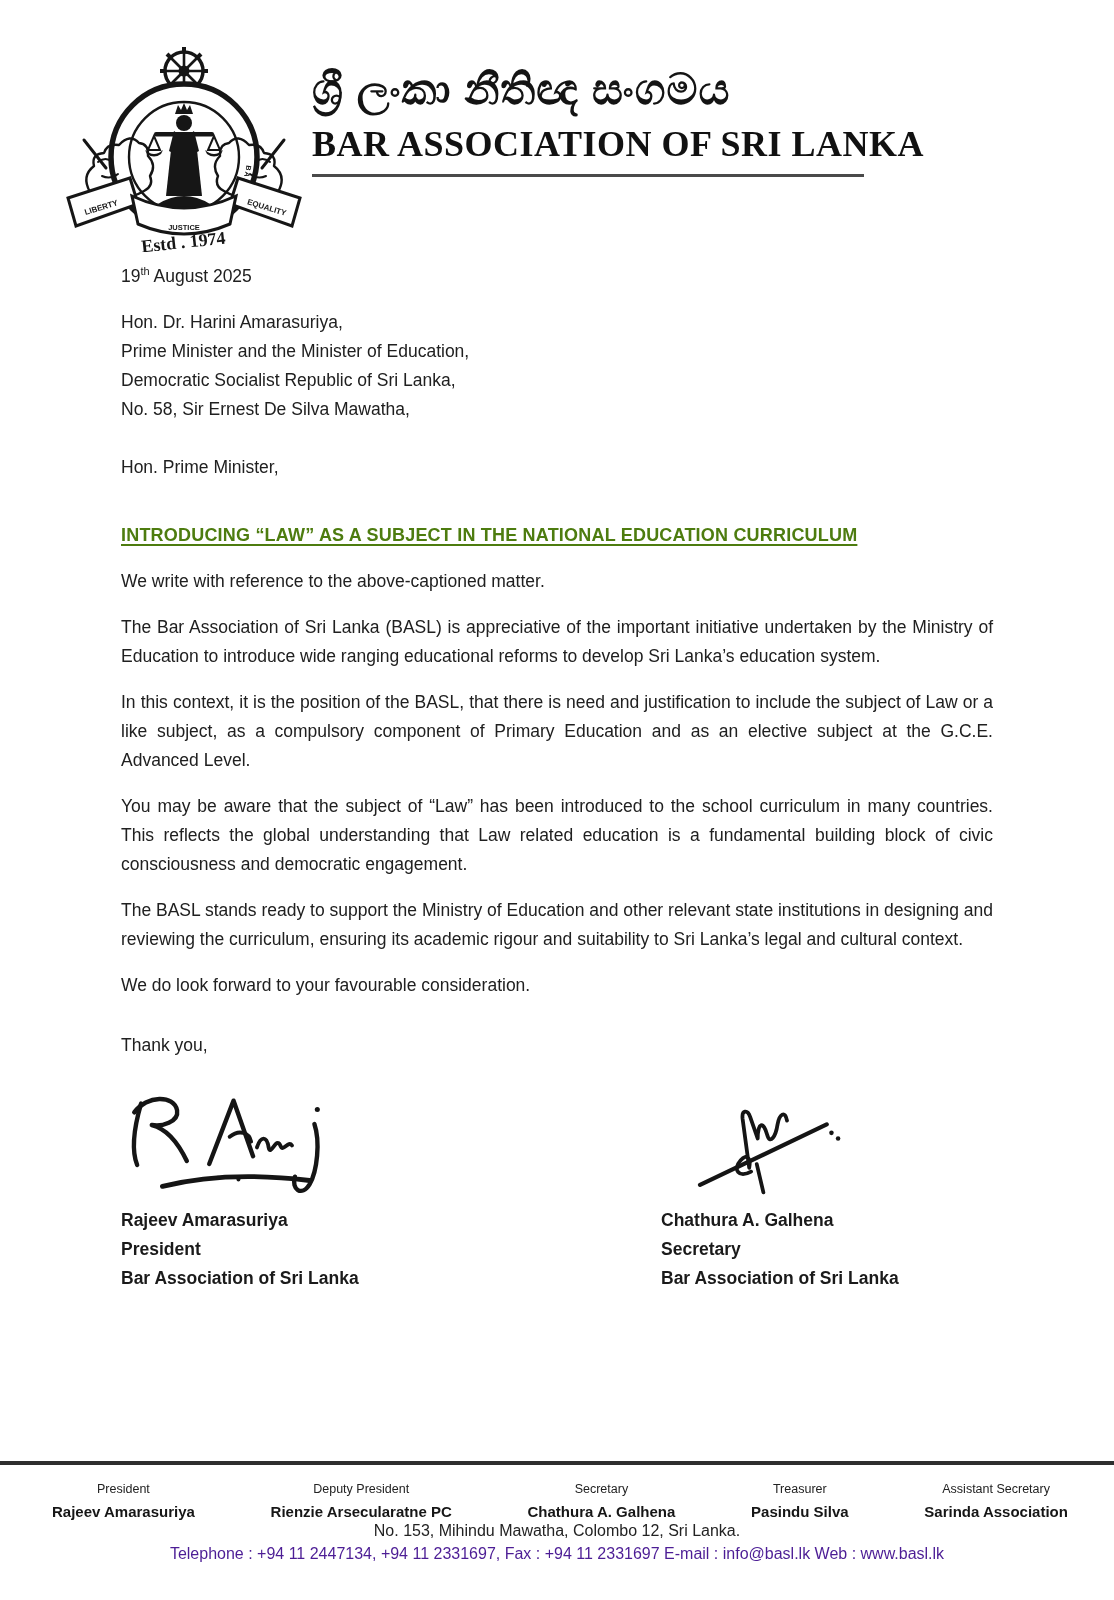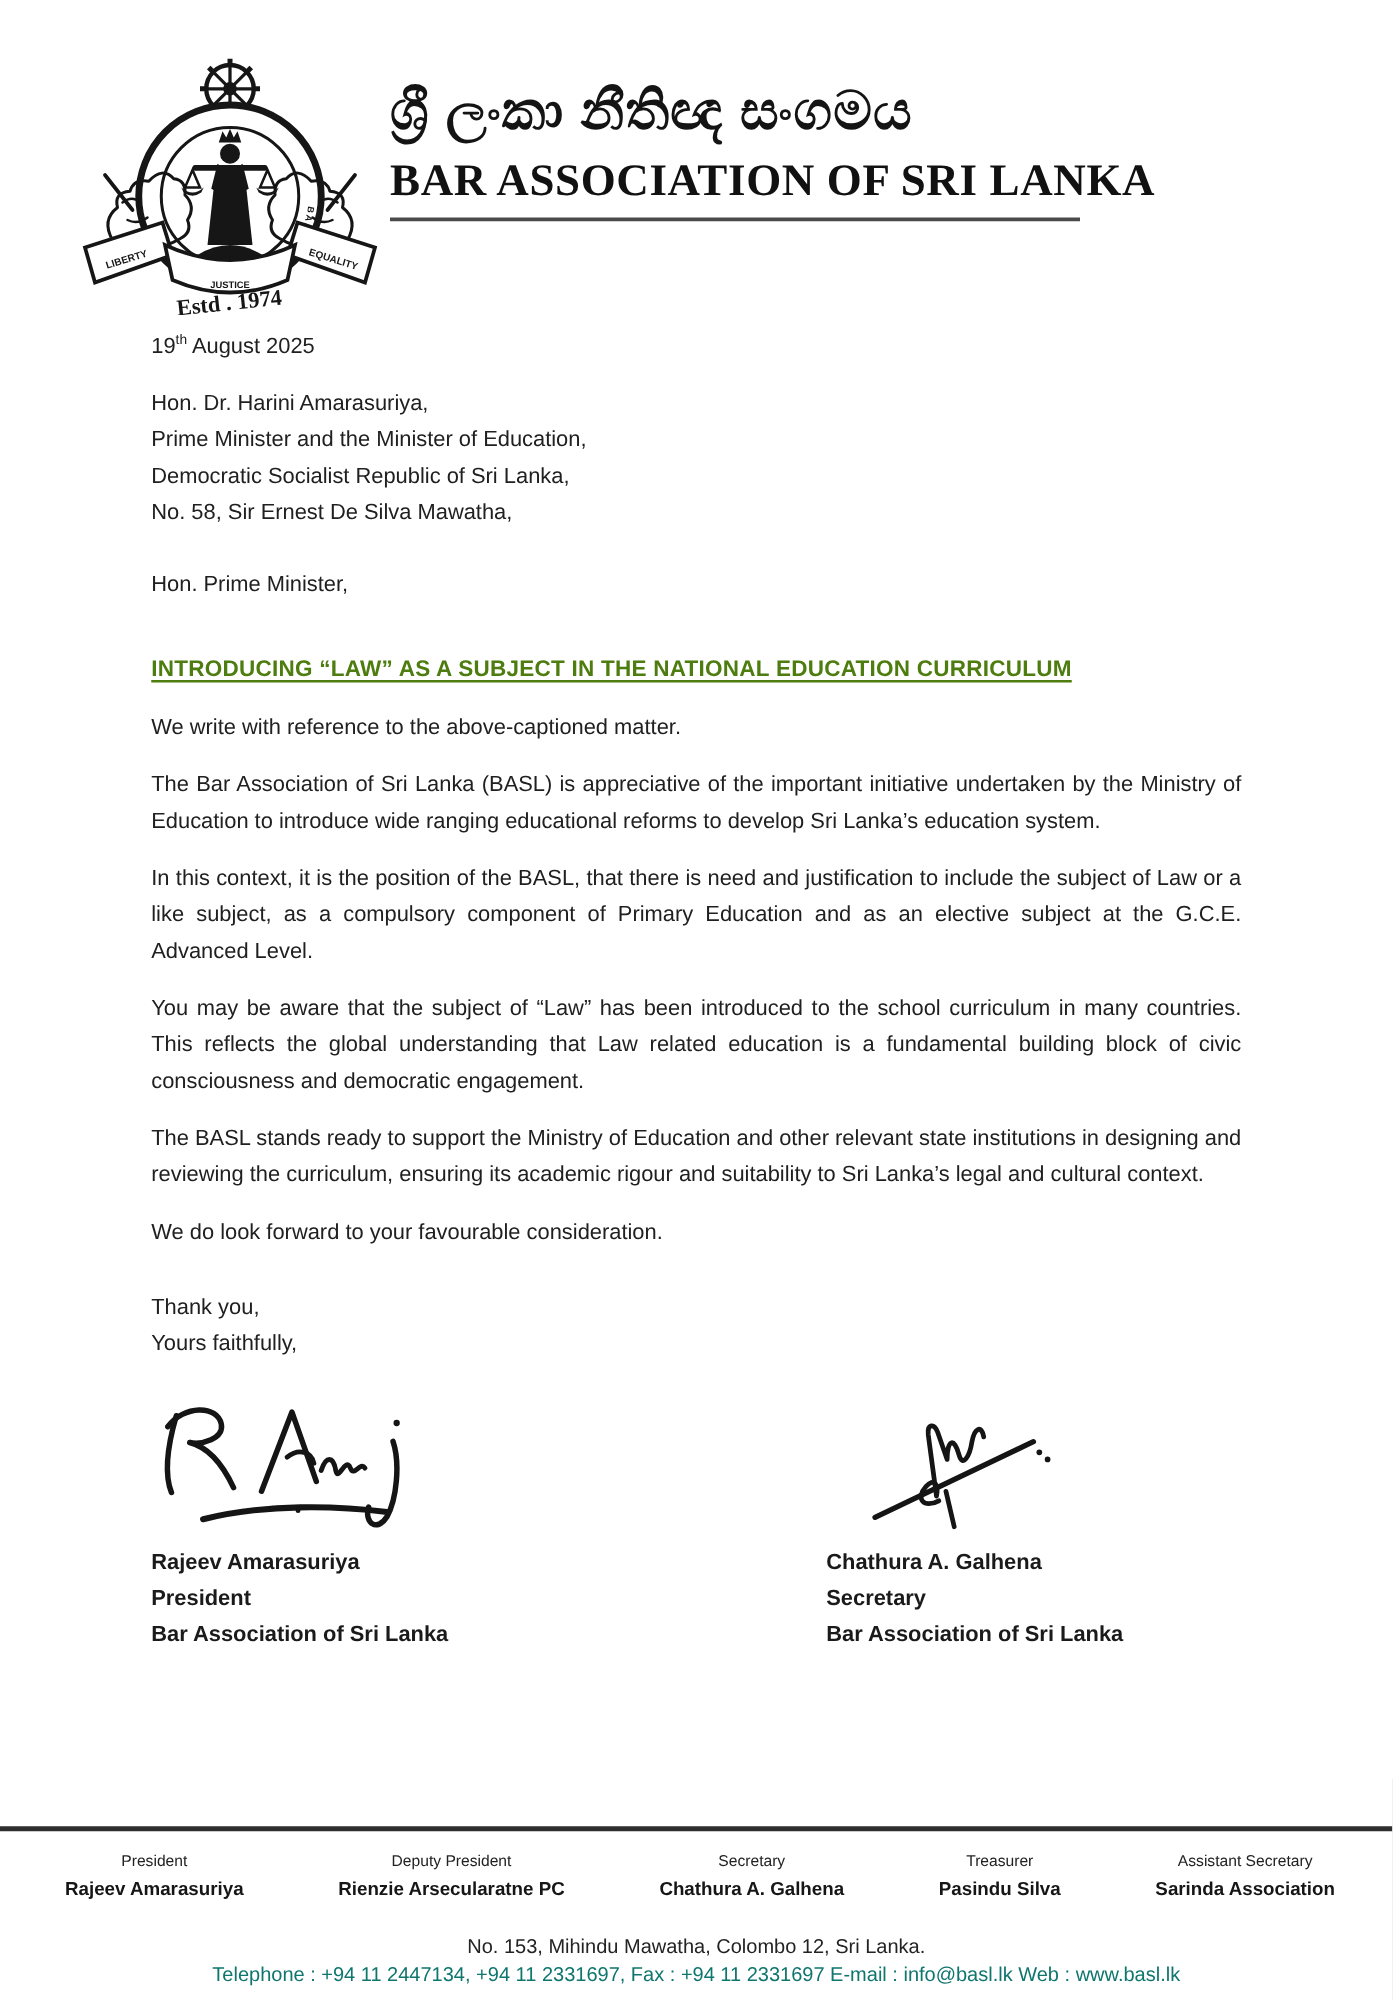--- a/index.html
+++ b/index.html
@@ -47,22 +47,22 @@
   .sig-name-block { margin-top:6px; font-weight:700; color:#1a1a1a; }
   .sig-name-block div { line-height:29px; }
 
   
   .footer { position:absolute; left:0; right:0; top:1461px; bottom:0;
             border-top:4px solid #2e2e2e; }
   .officers { display:flex; justify-content:space-between; padding:17px 46px 0 52px; }
   .officer { text-align:center; }
   .officer .o-title { font-size:12.5px; color:#222; }
   .officer .o-name  { font-size:15px; font-weight:700; color:#161616; margin-top:7px; white-space:nowrap; }
-  .footer-address { text-align:center; font-size:16px; color:#232323; margin-top:29px; }
-  .footer-contact { text-align:center; font-size:16px; color:#0f766e; margin-top:5px; }
+  .footer-address { text-align:center; font-size:16px; color:#232323; margin-top:2px; }
+  .footer-contact { text-align:center; font-size:16px; color:#4c1d95; margin-top:5px; }
 
   svg .ink { stroke:#151515; fill:none; stroke-linecap:round; stroke-linejoin:round; }
 </style>
 </head>
 <body>
 
 <div class="page">
 
   <div class="header">
 
@@ -158,21 +158,20 @@
 
     <p class="para no-justify">We write with reference to the above-captioned matter.</p>
     <p class="para">The Bar Association of Sri Lanka (BASL) is appreciative of the important initiative undertaken by the Ministry of Education to introduce wide ranging educational reforms to develop Sri Lanka’s education system.</p>
     <p class="para">In this context, it is the position of the BASL, that there is need and justification to include the subject of Law or a like subject, as a compulsory component of Primary Education and as an elective subject at the G.C.E. Advanced Level.</p>
     <p class="para">You may be aware that the subject of “Law” has been introduced to the school curriculum in many countries. This reflects the global understanding that Law related education is a fundamental building block of civic consciousness and democratic engagement.</p>
     <p class="para">The BASL stands ready to support the Ministry of Education and other relevant state institutions in designing and reviewing the curriculum, ensuring its academic rigour and suitability to Sri Lanka’s legal and cultural context.</p>
     <p class="para no-justify">We do look forward to your favourable consideration.</p>
 
     <div class="closing">
       <div>Thank you,</div>
-      <div>Yours faithfully,</div>
     </div>
 
     <div class="sig-row">
 
       <div class="sig-col-left">
         <svg class="sig-img-left" viewBox="0 0 270 115" aria-hidden="true">
           <path class="ink" stroke-width="4.5" d="M18,16 C11,40 8,64 14,79"></path>
           <path class="ink" stroke-width="4.5" d="M11,25 C24,7 52,7 55,23 C57,35 39,40 29,38 C45,42 57,58 65,75"></path>
           <path class="ink" stroke-width="4.5" d="M88,78 L113,13 L133,70"></path>
           <path class="ink" stroke-width="4" d="M109,50 C119,42 129,46 131,55"></path>

